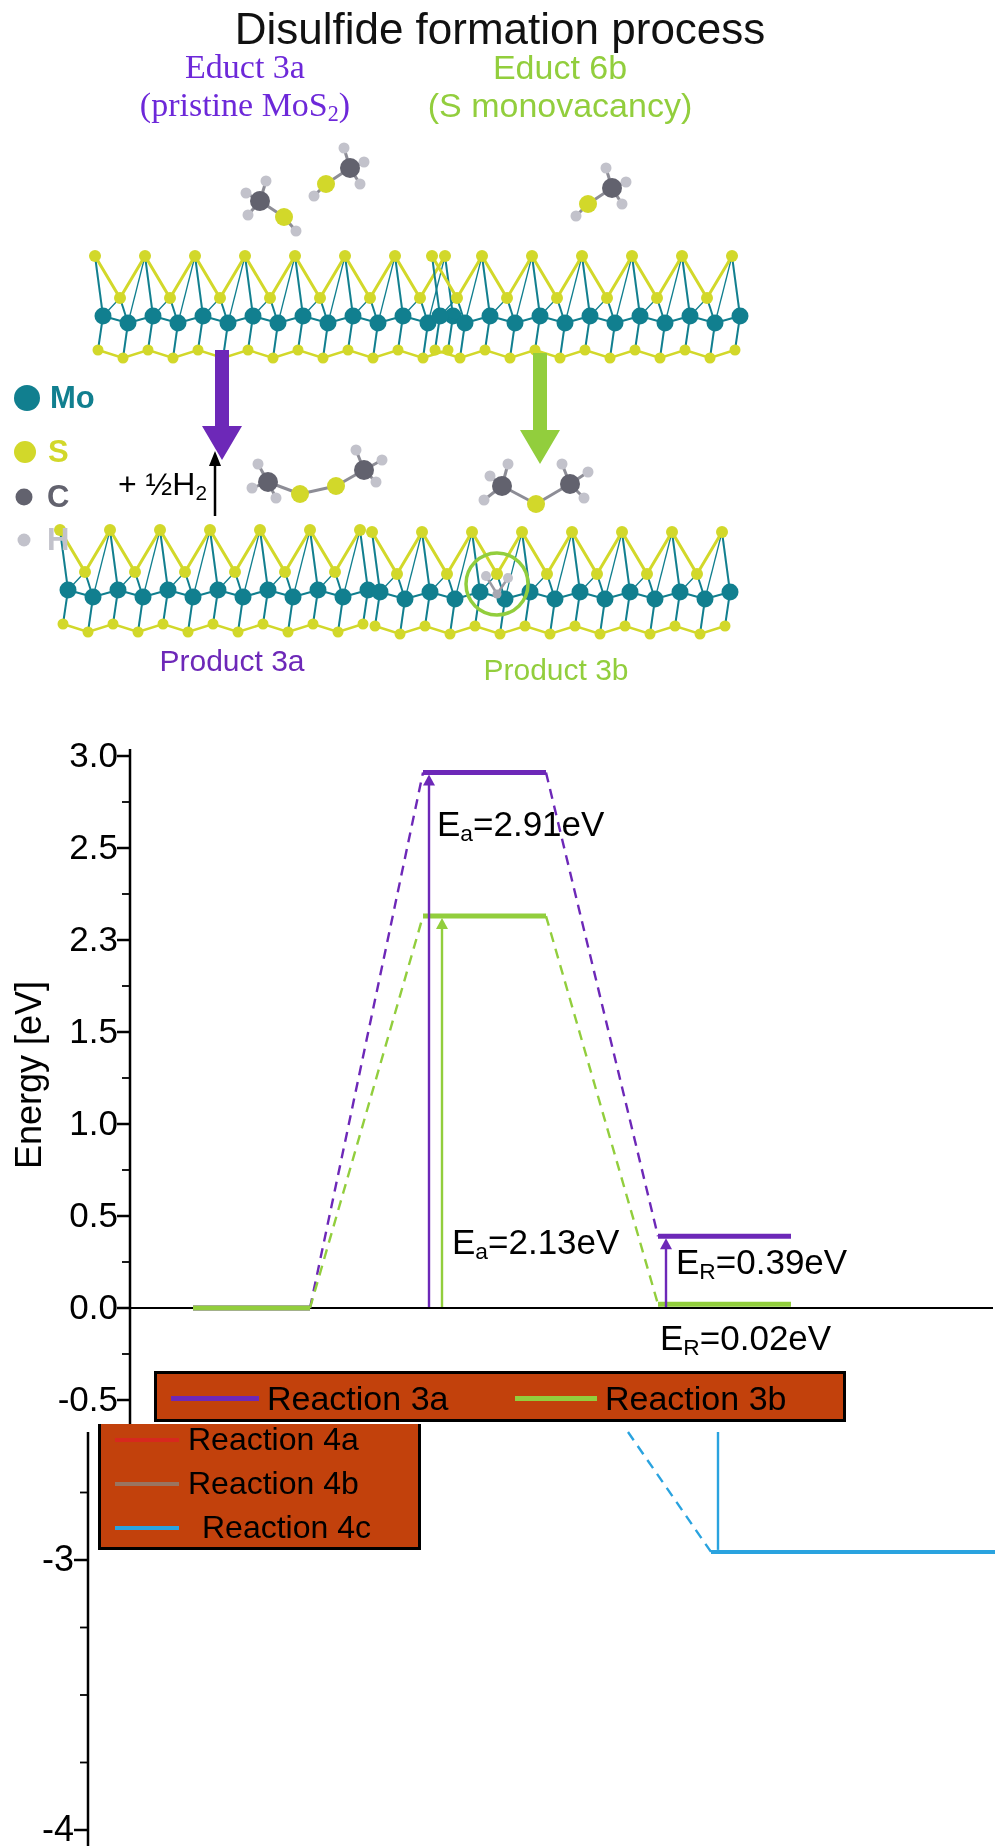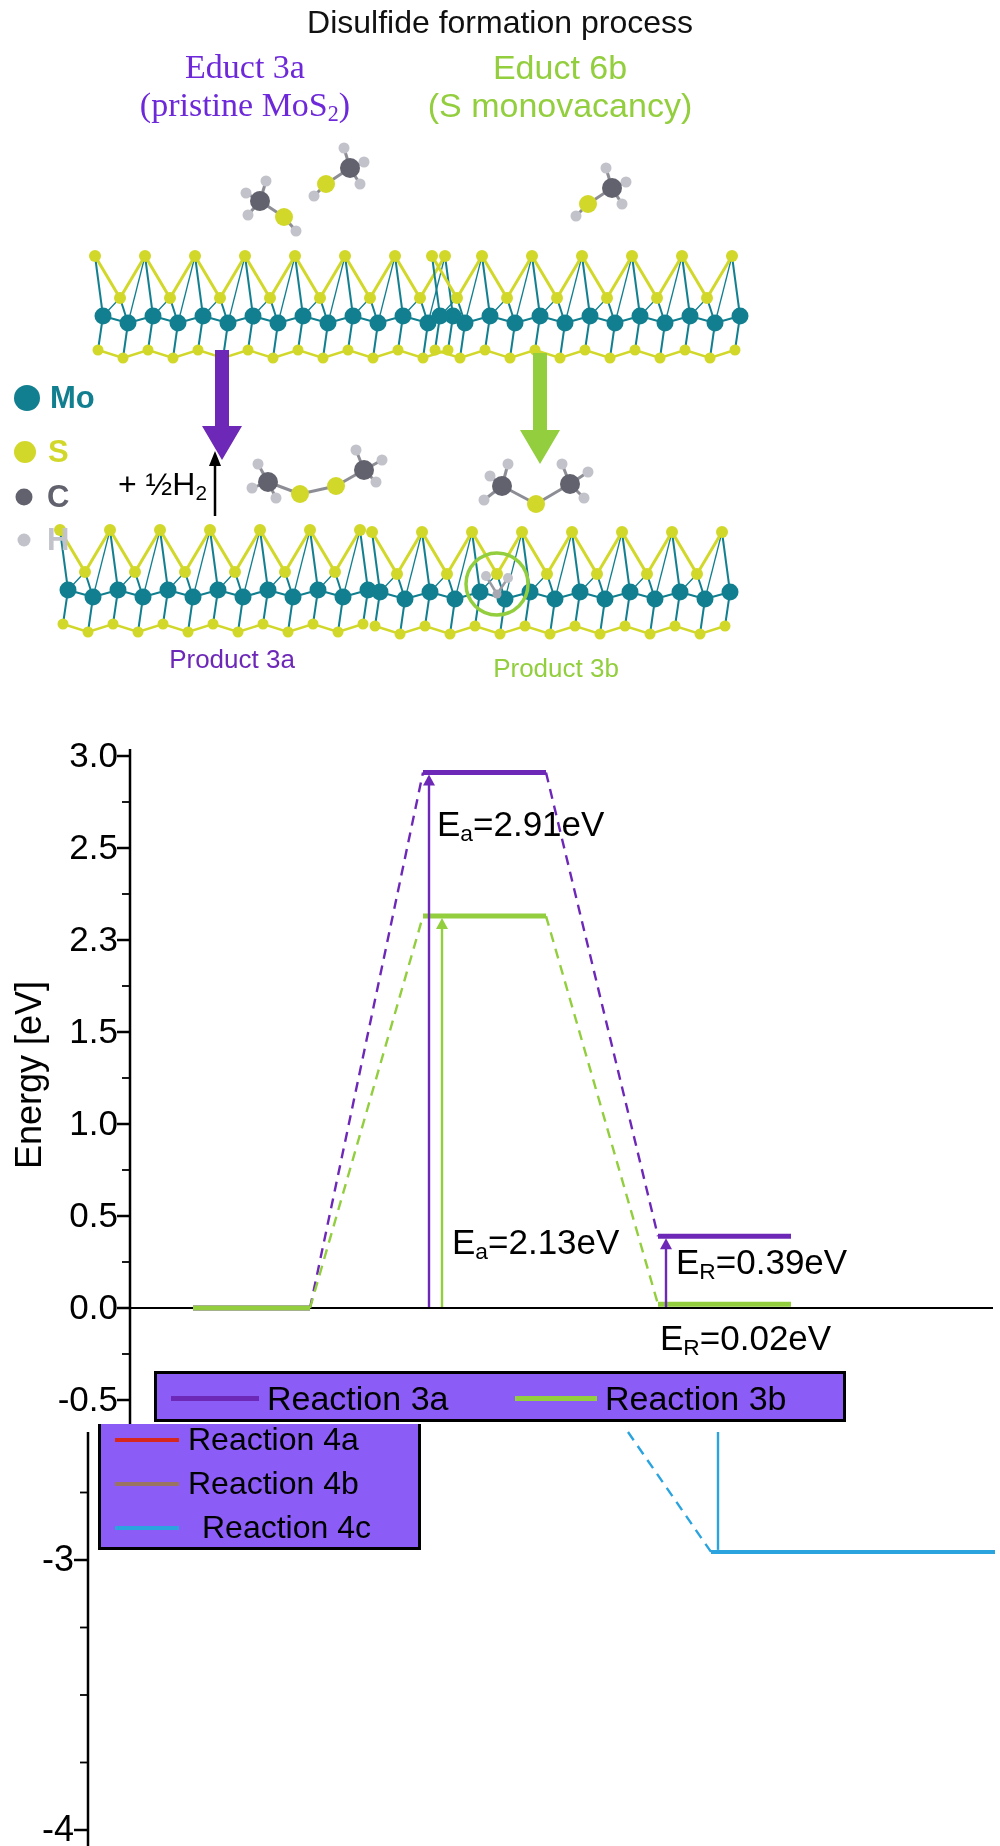--- a/index.html
+++ b/index.html
@@ -2,33 +2,33 @@
 <html><head>
 <meta charset="utf-8">
 <style>
   *{margin:0;padding:0;box-sizing:border-box;}
   html,body{background:#fff;}
   body{font-family:"Liberation Sans","DejaVu Sans",sans-serif;color:#000;}
   #page{position:relative;width:1000px;height:1846px;background:#fff;overflow:hidden;}
   .abs{position:absolute;}
   .ctr{text-align:center;}
   svg{position:absolute;left:0;top:0;}
-  .t-title{font-size:32px;color:#111;}
+  .t-title{font-size:44px;color:#111;}
   .t-head{font-size:34px;line-height:1.12;}
-  .t-prod{font-size:26px;}
+  .t-prod{font-size:30px;}
   .t-ann{font-size:35px;color:#000;white-space:nowrap;}
   .t-leg{font-size:34px;color:#000;white-space:nowrap;}
   .t-leg2{font-size:32px;color:#000;white-space:nowrap;}
   .t-tick{font-size:35px;color:#000;text-align:right;}
   .t-tick2{font-size:36px;color:#000;text-align:right;}
   .t-h2{font-size:32px;color:#000;white-space:nowrap;}
   .elem-label{font-size:31px;font-weight:bold;}
   .sub{font-size:0.65em;vertical-align:-0.22em;}
   .ylabel{font-size:36px;color:#000;text-align:center;transform:rotate(-90deg);}
-  .legend-box{position:absolute;background:#8b5cf6;border:3px solid #000;}
+  .legend-box{position:absolute;background:#c2410c;border:3px solid #000;}
   .sample{position:absolute;height:5px;}
 </style>
 </head>
 <body>
 
 <div id="page">
 
   <svg id="gfx" width="1000" height="1846" viewBox="0 0 1000 1846">
       <g>
         <line x1="95" y1="256" x2="103" y2="316" stroke="#117f8f" stroke-width="2"></line>

